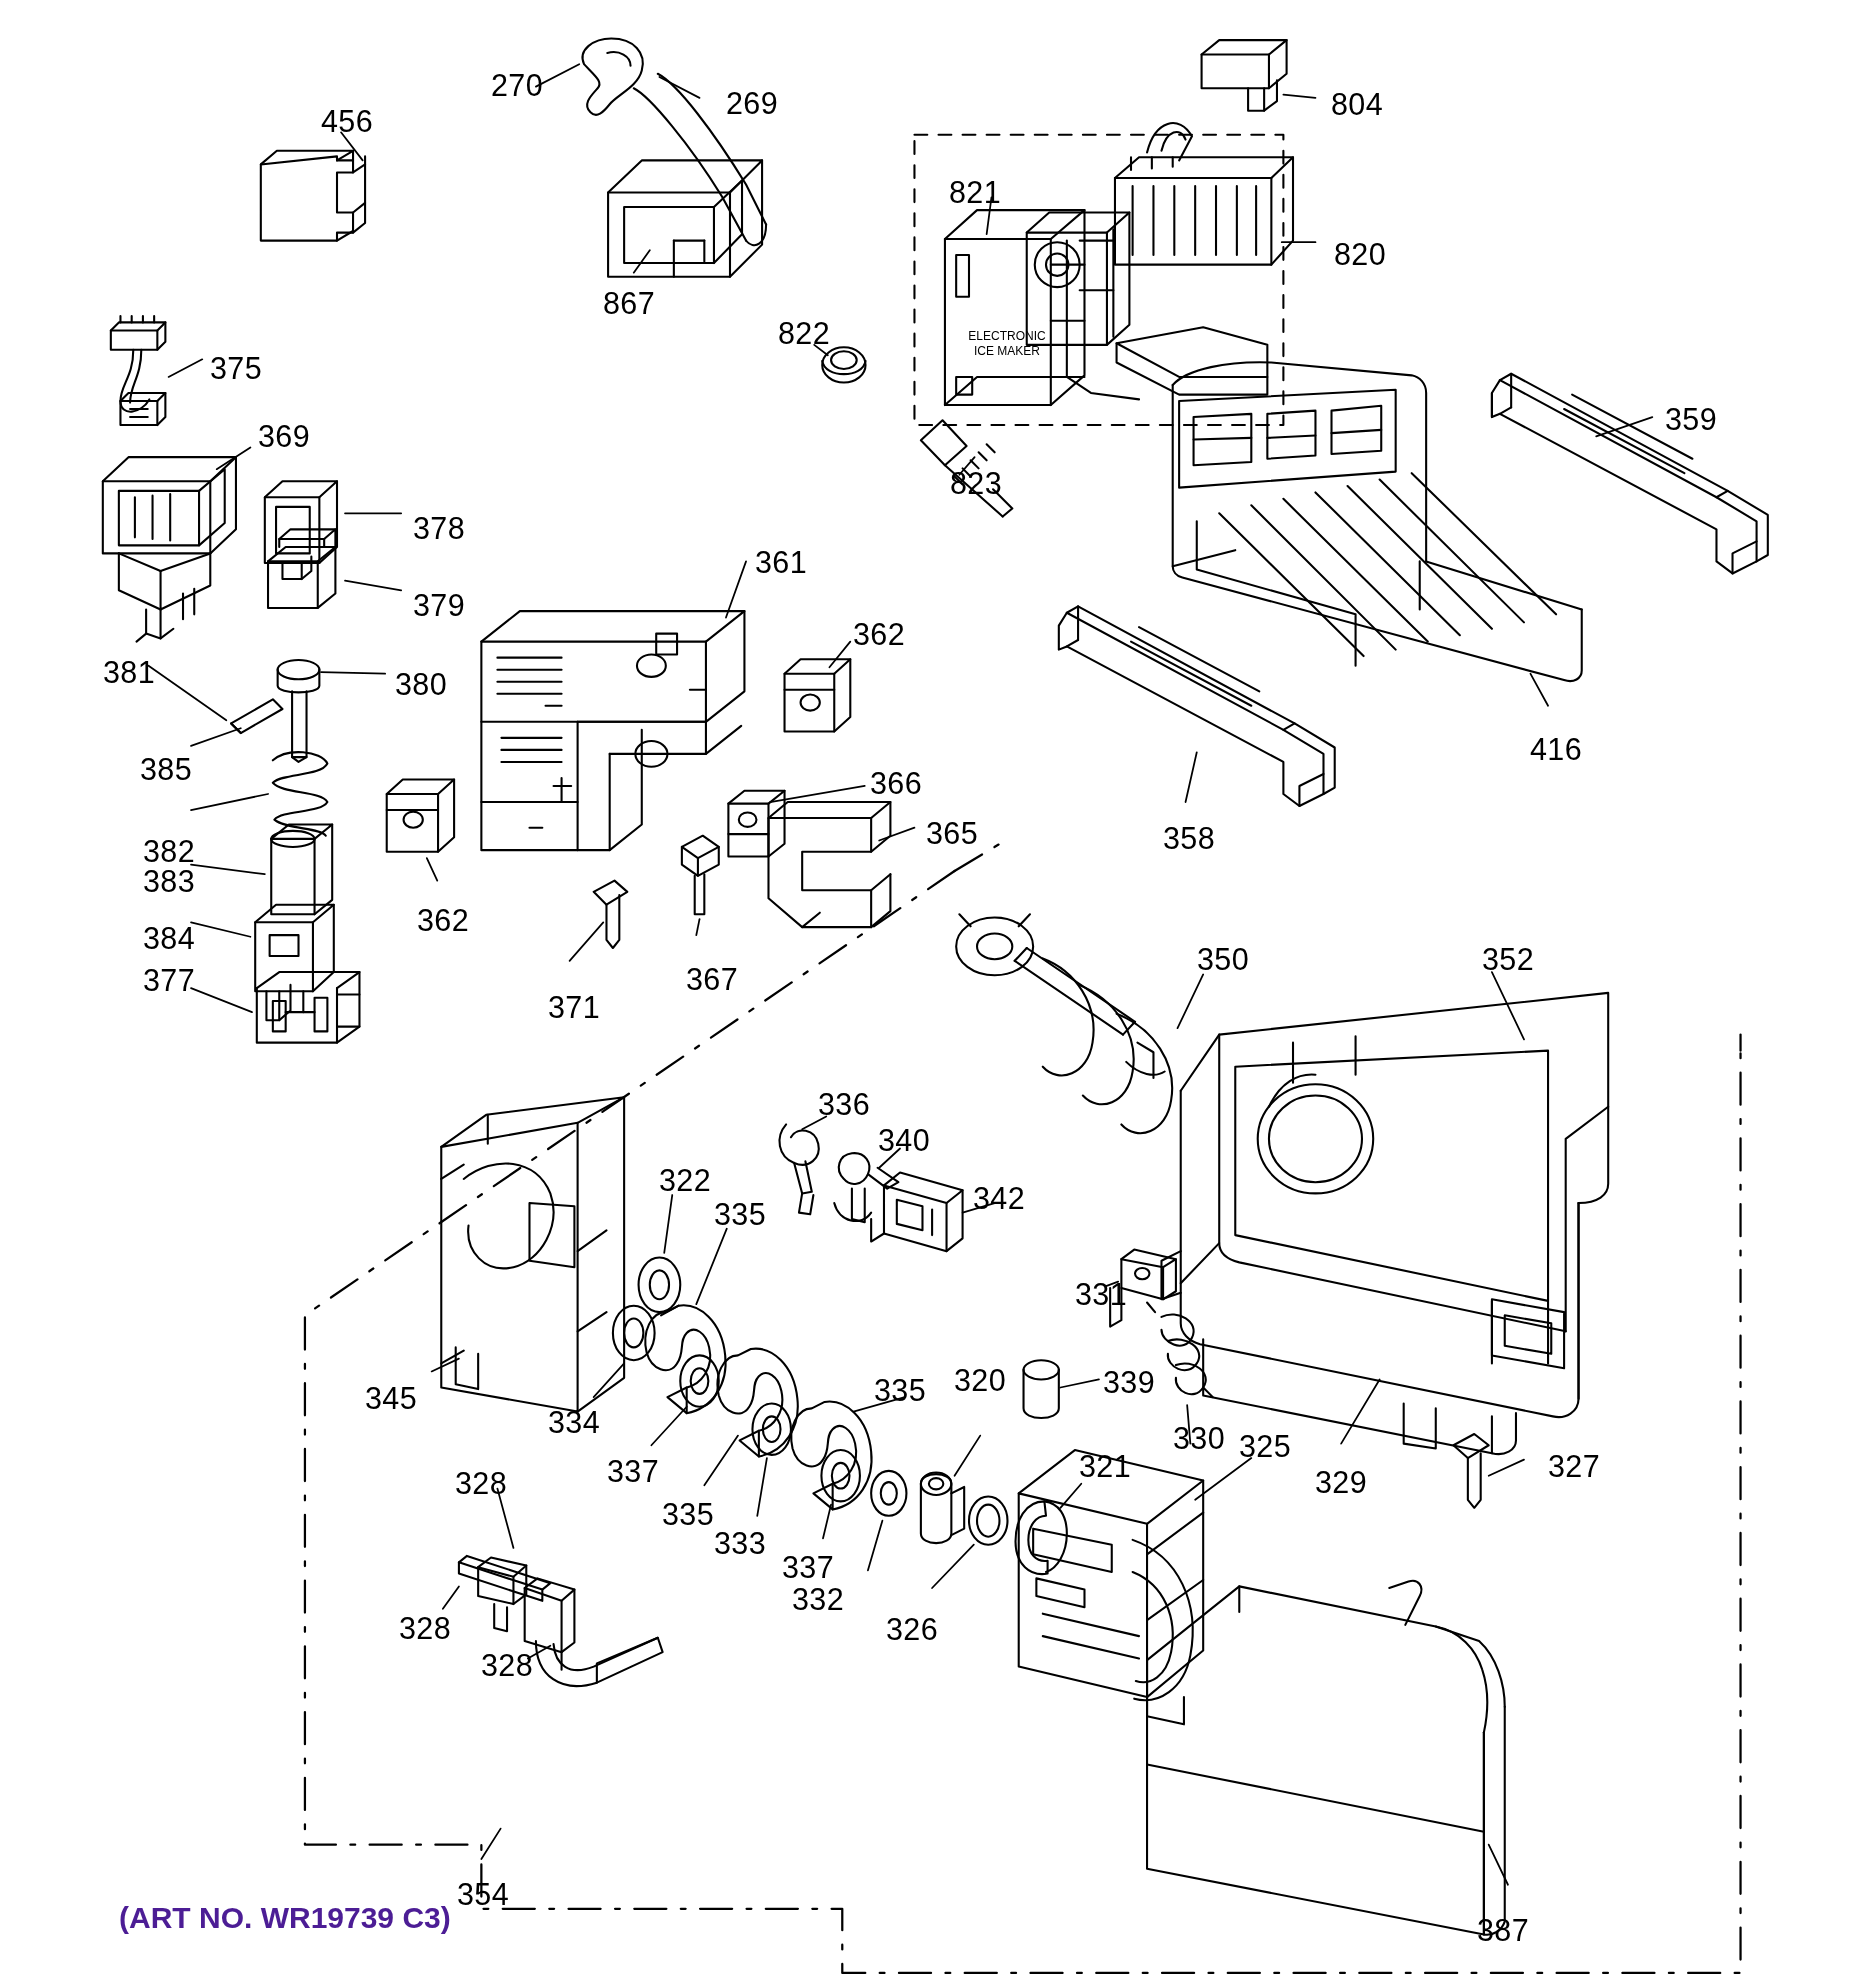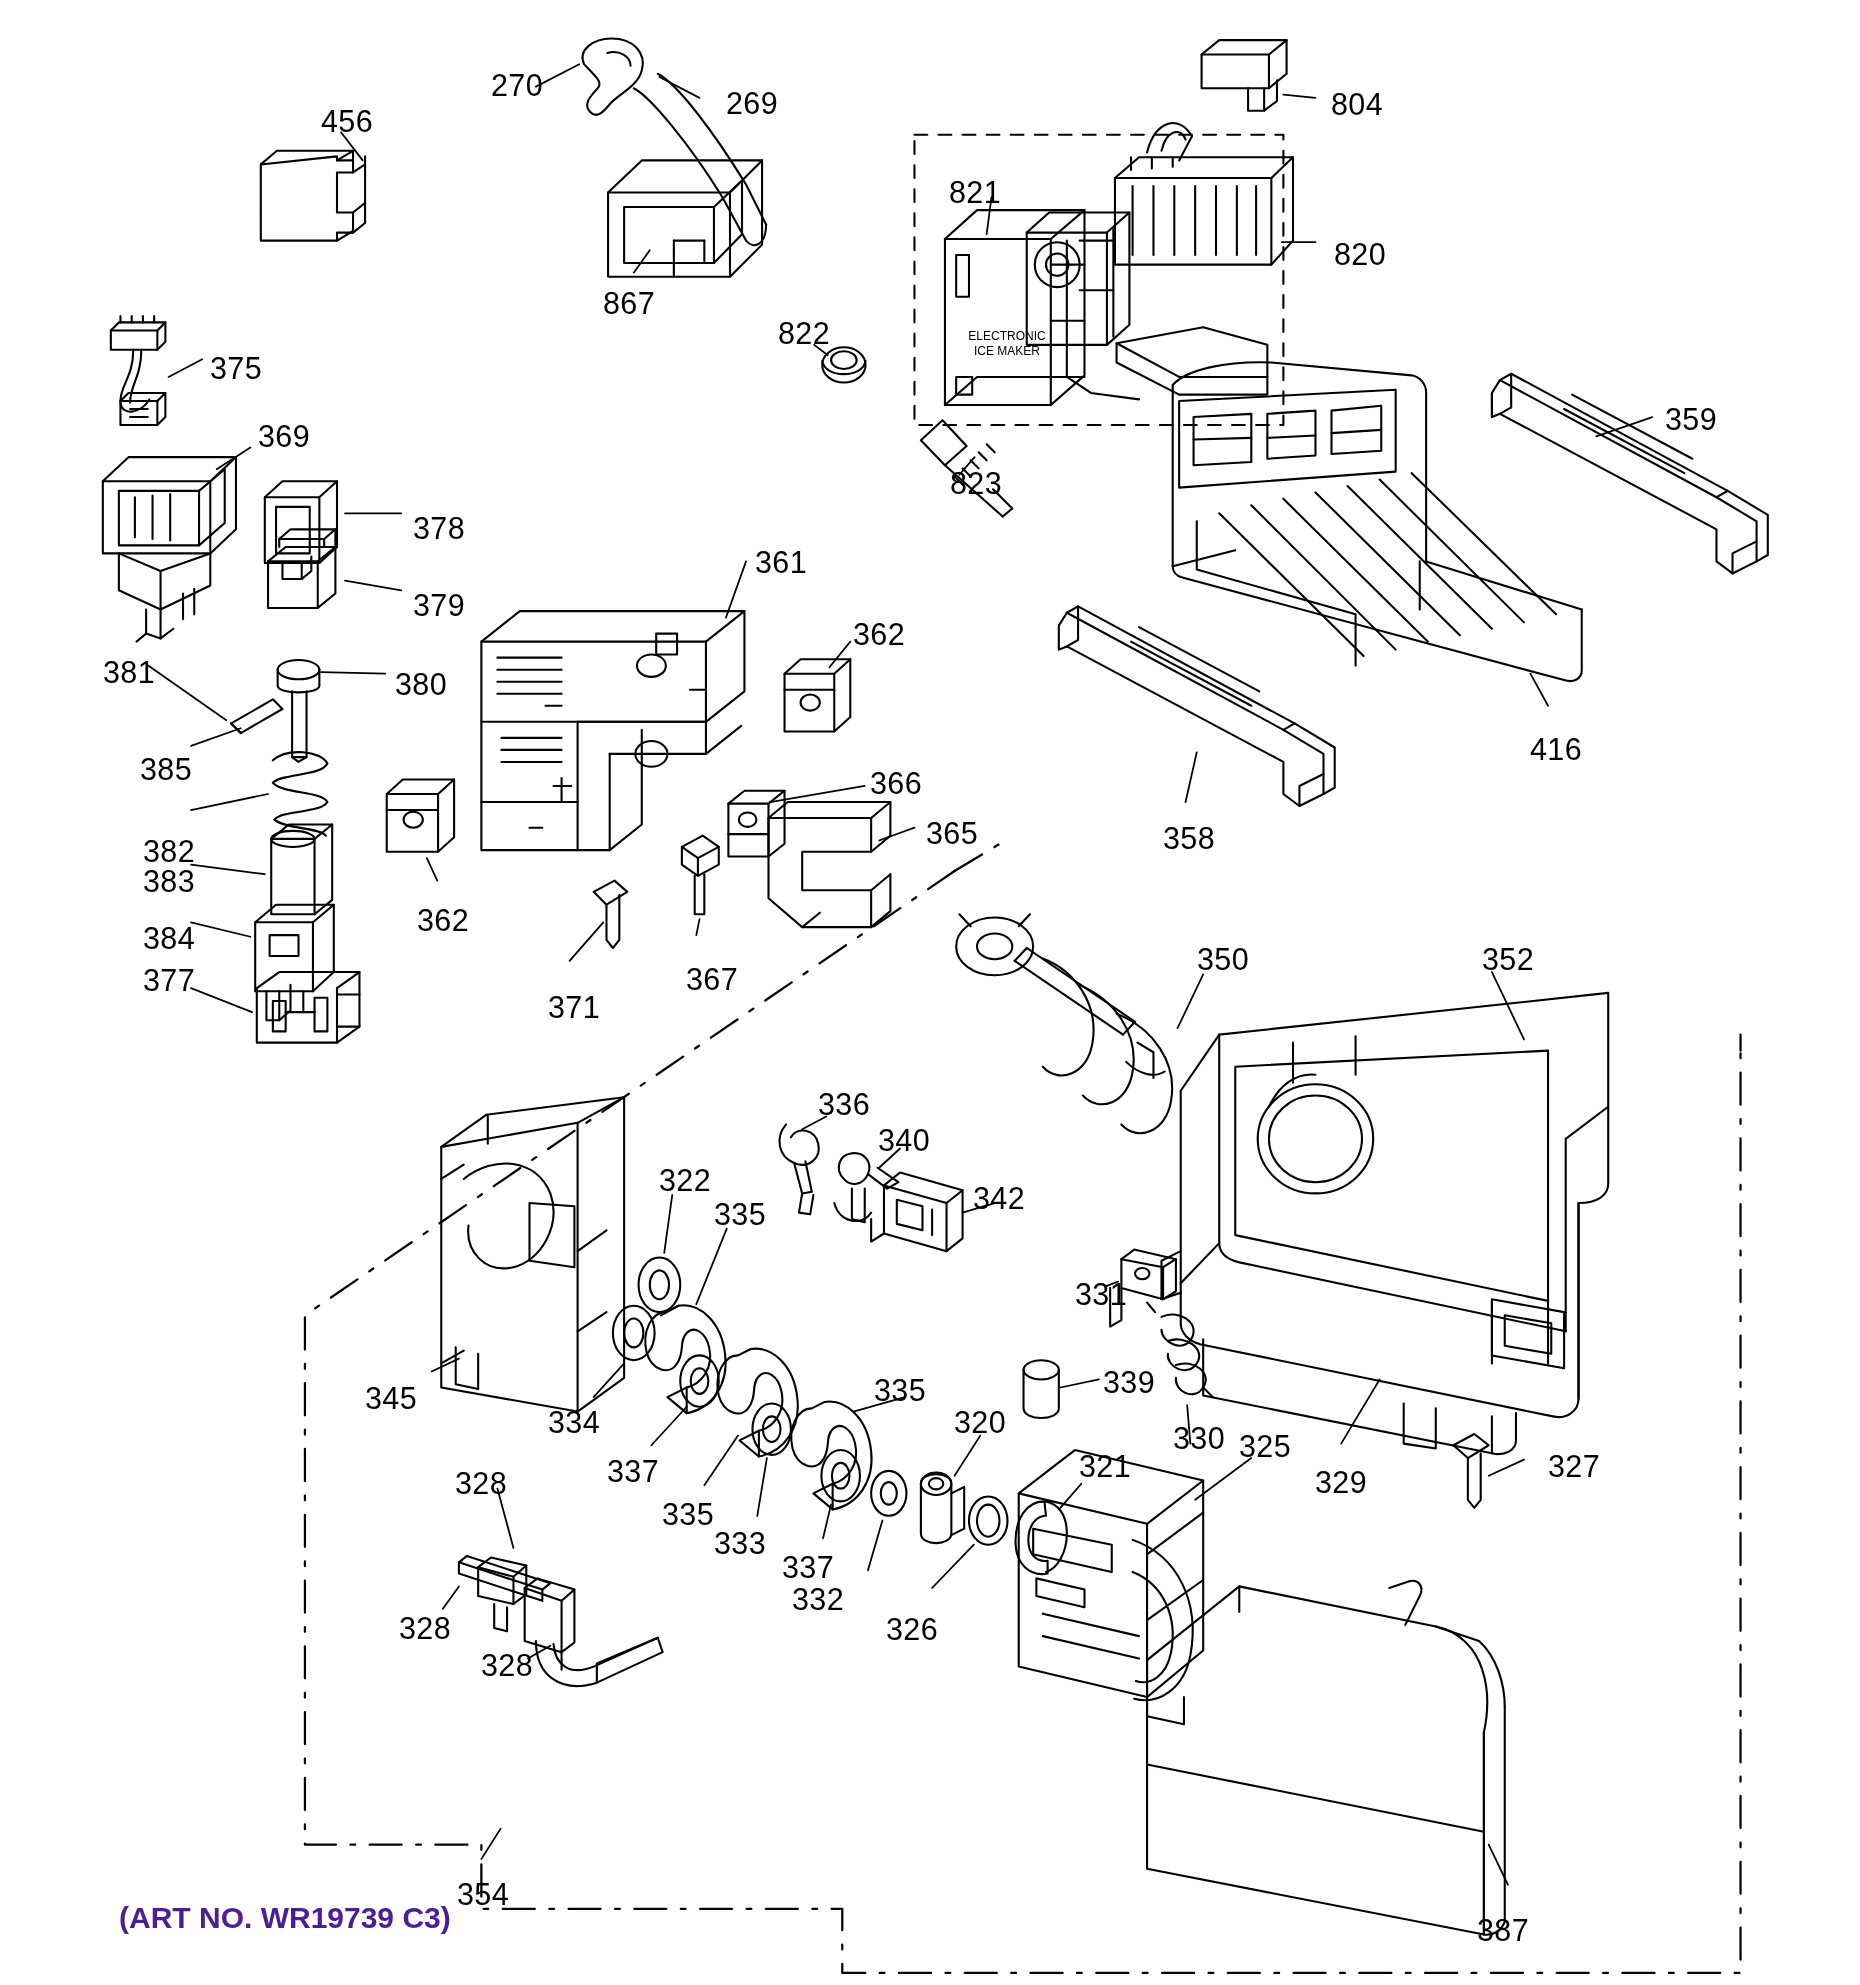--- a/index.html
+++ b/index.html
@@ -667,21 +667,21 @@
       <div class="callout" style="left: 714px; top: 1197px;">335</div>
       <div class="callout" style="left: 1075px; top: 1277px;">331</div>
       <div class="callout" style="left: 365px; top: 1381px;">345</div>
       <div class="callout" style="left: 548px; top: 1405px;">334</div>
       <div class="callout" style="left: 607px; top: 1454px;">337</div>
       <div class="callout" style="left: 662px; top: 1497px;">335</div>
       <div class="callout" style="left: 714px; top: 1526px;">333</div>
       <div class="callout" style="left: 782px; top: 1550px;">337</div>
       <div class="callout" style="left: 792px; top: 1582px;">332</div>
       <div class="callout" style="left: 874px; top: 1373px;">335</div>
-      <div class="callout" style="left: 954px; top: 1405px; text-align: right;">320</div>
+      <div class="callout" style="left: 954px; top: 1363px; text-align: right;">320</div>
       <div class="callout" style="left: 886px; top: 1612px;">326</div>
       <div class="callout" style="left: 1079px; top: 1449px;">321</div>
       <div class="callout" style="left: 1103px; top: 1365px;">339</div>
       <div class="callout" style="left: 1173px; top: 1421px;">330</div>
       <div class="callout" style="left: 1239px; top: 1429px;">325</div>
       <div class="callout" style="left: 1315px; top: 1465px;">329</div>
       <div class="callout" style="left: 1548px; top: 1449px;">327</div>
       <div class="callout" style="left: 455px; top: 1466px;">328</div>
       <div class="callout" style="left: 399px; top: 1611px;">328</div>
       <div class="callout" style="left: 481px; top: 1648px;">328</div>

